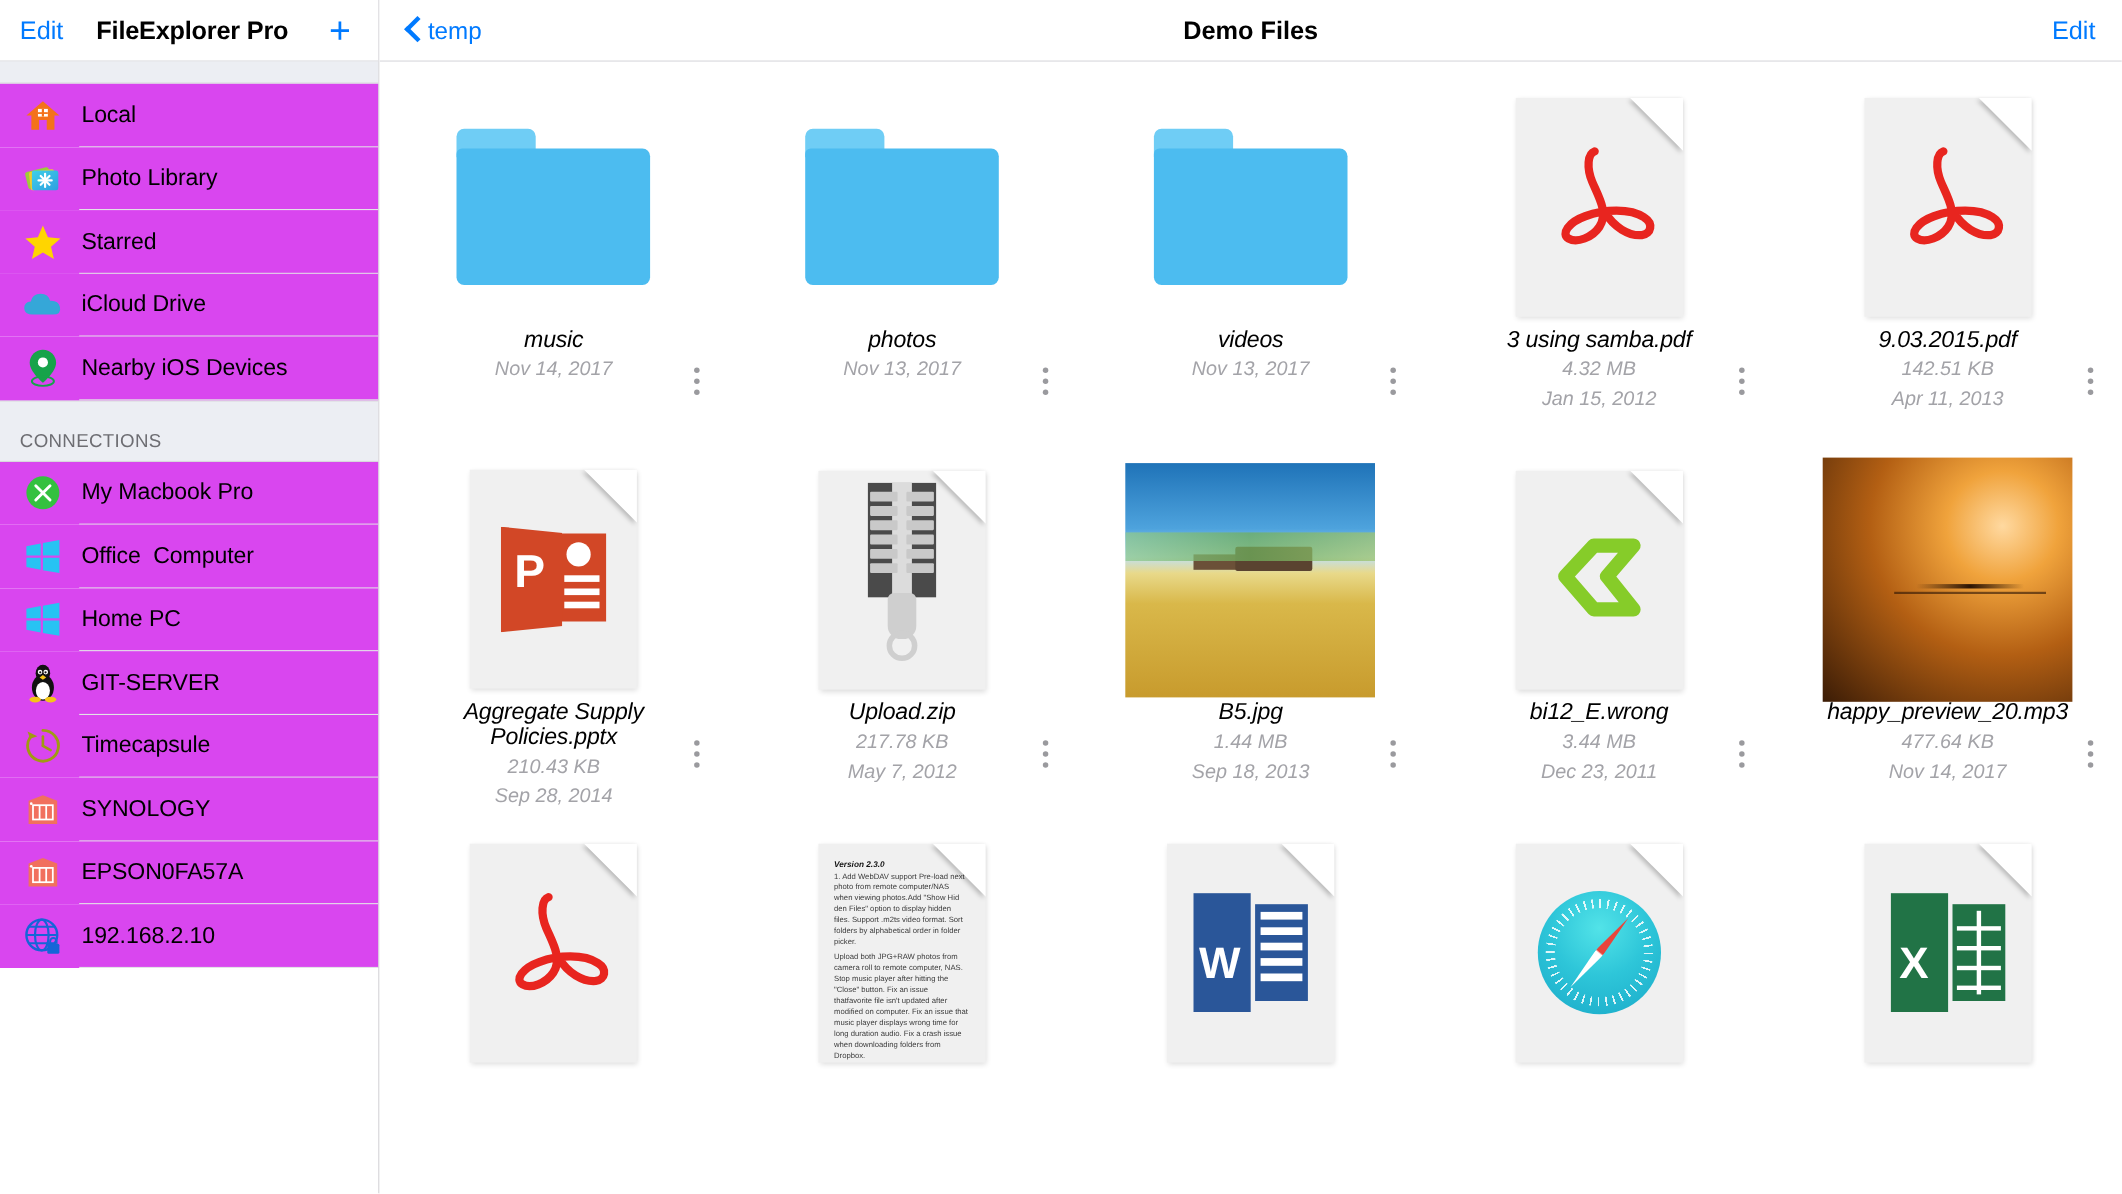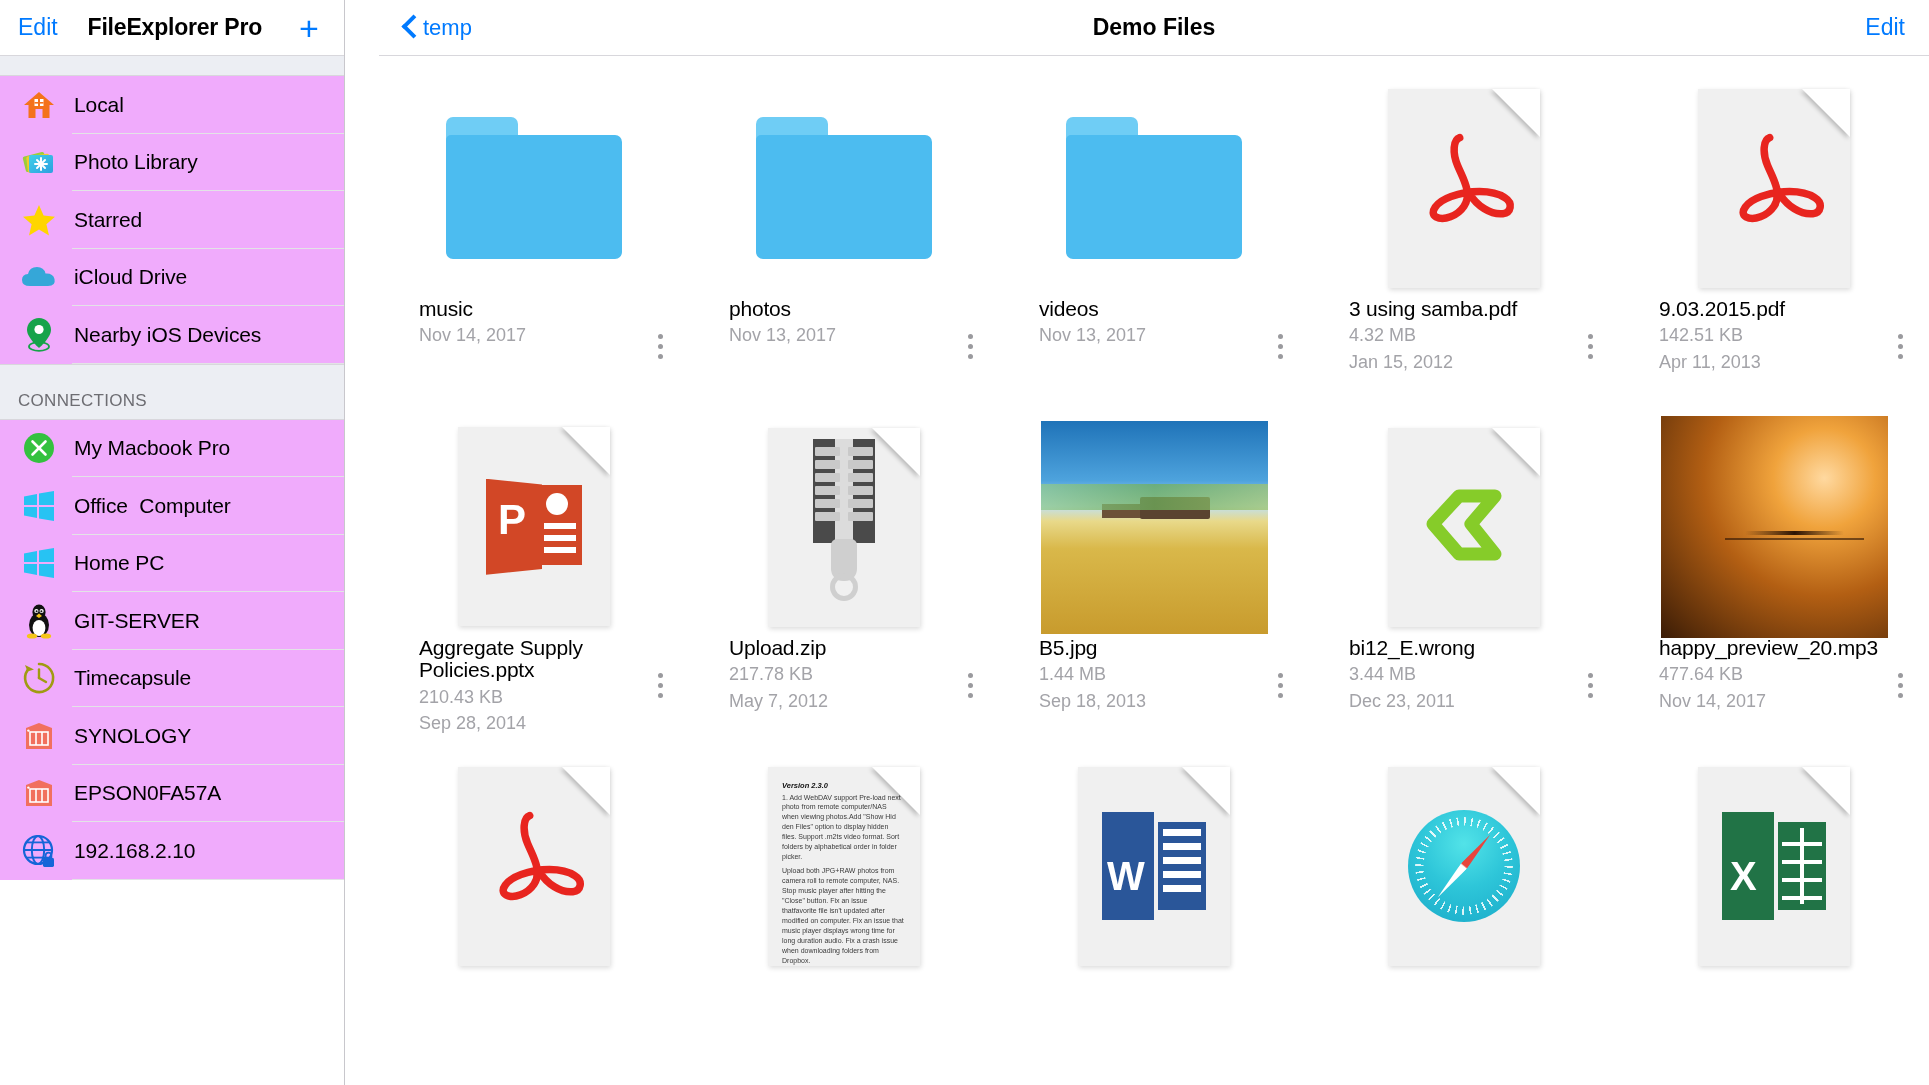--- a/index.html
+++ b/index.html
@@ -2,21 +2,21 @@
 <html><head>
 <meta charset="utf-8">
 <style>
   * { box-sizing: border-box; margin: 0; padding: 0; }
   html, body {
     width: 1929px; height: 1085px;
     font-family: "Liberation Sans", sans-serif;
     background: #ffffff;
     overflow: hidden;
   }
-  .app { display: flex; width: 1929px; height: 1085px; gap: 34px; }
+  .app { display: flex; width: 1929px; height: 1085px; }
 
   
   .sidebar {
     width: 345px; height: 1085px;
     background: #ffffff;
     border-right: 1px solid #c8c7cc;
     display: flex; flex-direction: column;
     flex: 0 0 345px;
     overflow: hidden;
   }
@@ -36,21 +36,21 @@
     color: #007aff; font-size: 34px; font-weight: 300; line-height: 1;
     cursor: pointer; width: 34px; text-align: center;
   }
   .sb-gap { height: 20px; background: #eceef3; border-bottom: 1px solid #d8d7dc; }
 
   .sb-list { flex: 1; overflow: hidden; }
   .sb-item {
     height: 57.5px;
     display: flex; align-items: center;
     padding-left: 18px;
-    background: #f0abfc;
+    background: #d946ef;
     position: relative;
     cursor: pointer;
   }
   .sb-item::after {
     content: ""; position: absolute; left: 72px; right: 0; bottom: 0;
     height: 1px; background: #e3e3e6;
   }
   .sb-item:last-child::after { background: #e3e3e6; }
   .sb-ico {
     width: 42px; height: 42px; flex: 0 0 42px;
@@ -105,21 +105,21 @@
   .cell {
     position: relative;
     display: flex; flex-direction: column; align-items: center;
     padding-top: 22px;
     cursor: pointer;
   }
   .thumb-wrap {
     height: 220px; width: 100%;
     display: flex; align-items: center; justify-content: center;
   }
-  .cap { width: 100%; padding: 0 40px; text-align: left; }
+  .cap { width: 100%; padding: 0 40px; text-align: center; font-style: italic; }
   .cap-name {
     font-size: 21px; color: #000; line-height: 1.07; letter-spacing: -0.2px;
     word-break: break-word;
   }
   .cap-meta { font-size: 18px; color: #a3a3a8; line-height: 1.18; margin-top: 5px; }
   .dots {
     position: absolute; right: 26px; bottom: 36px;
     display: flex; flex-direction: column; gap: 5px; cursor: pointer;
   }
   .dots i { width: 5px; height: 5px; border-radius: 50%; background: #9a9a9e; display: block; }

